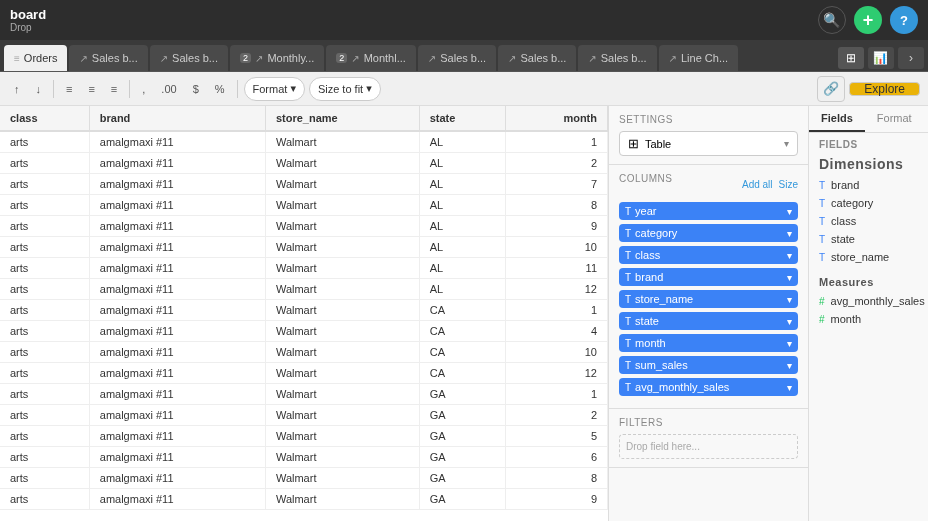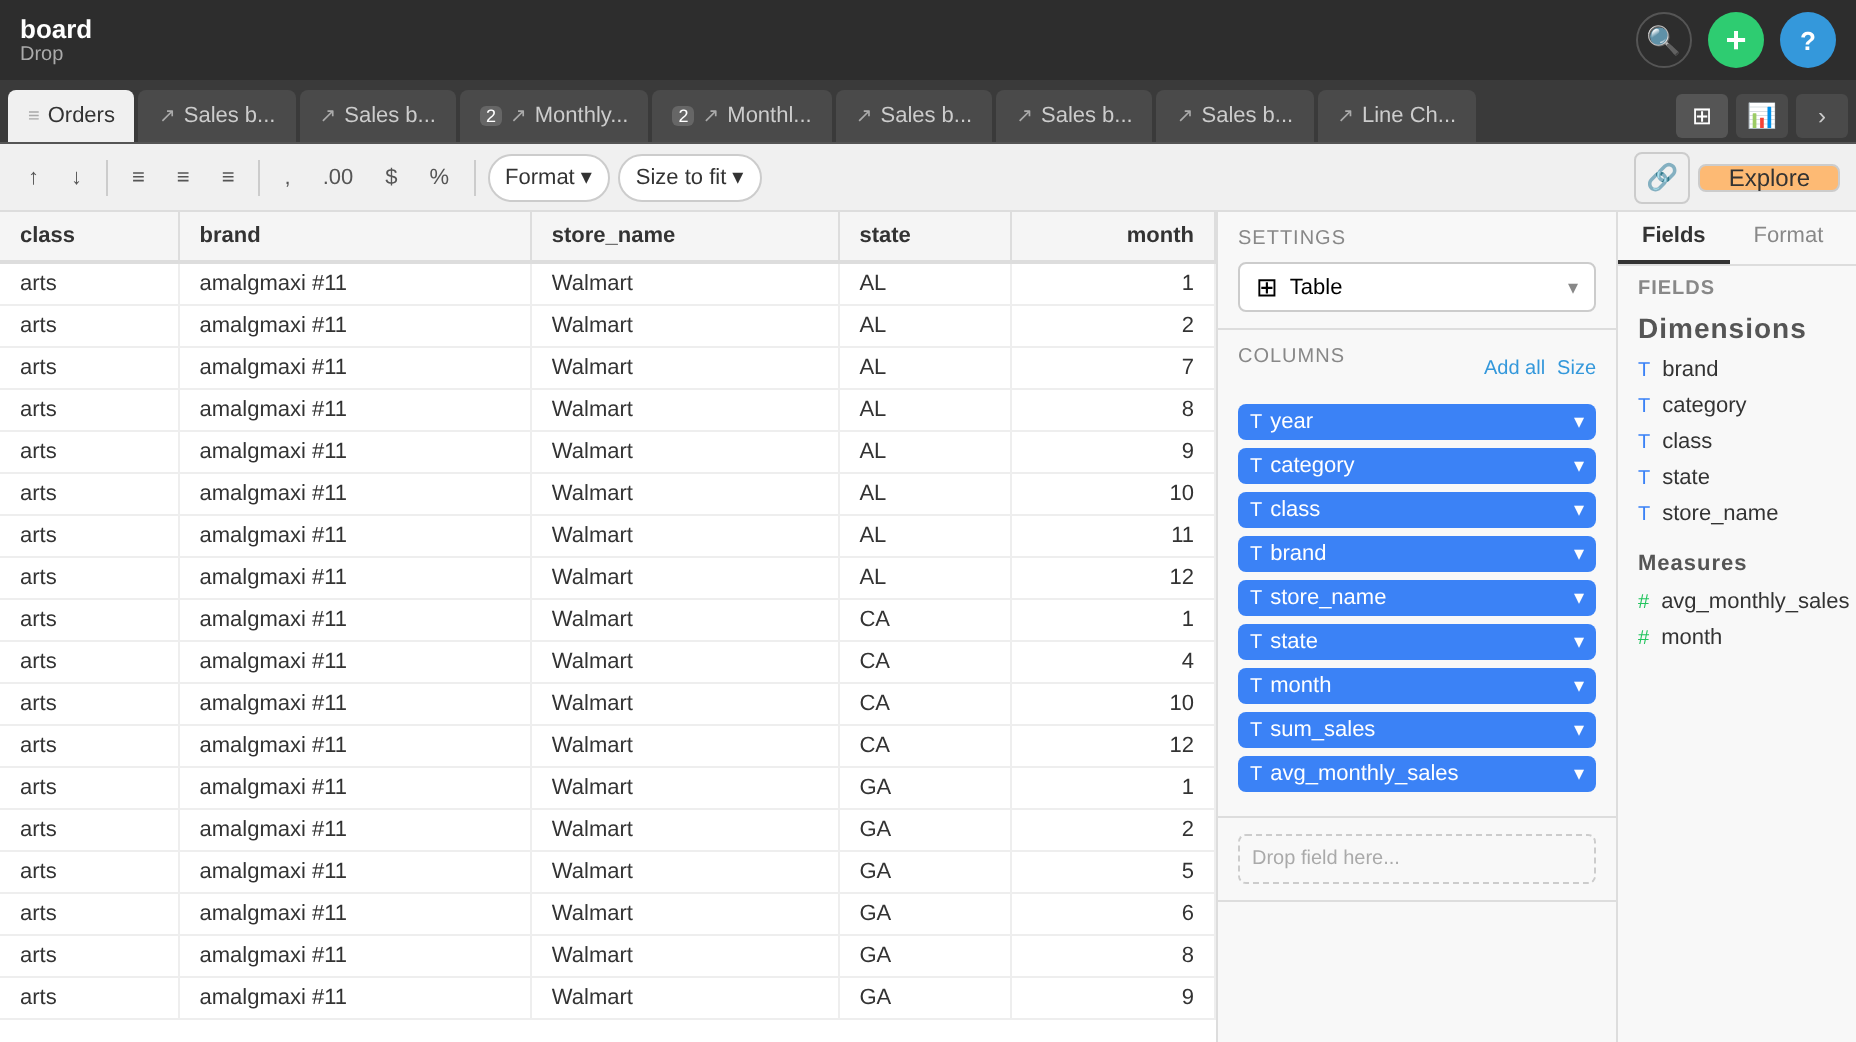--- a/index.html
+++ b/index.html
@@ -156,21 +156,21 @@
       display: flex;
       align-items: center;
       gap: 3px;
       font-size: 11px;
       color: #333;
     }
     .toolbar-spacer { flex: 1; }
     .explore-btn {
       height: 14px;
       padding: 0 14px;
-      background: #fdba74;
+      background: #eab308;
       border: 1px solid #ccc;
       border-radius: 4px;
       cursor: pointer;
       font-size: 12px;
       color: #333;
       display: flex;
       align-items: center;
       gap: 4px;
     }
     .link-icon-btn {
@@ -688,20 +688,21 @@
               </div>
               <div class="field-pill" style="background: rgb(59, 130, 246);">
                 <span class="fp-icon">T</span>
       <span>avg_monthly_sales</span>
       <span class="fp-chevron">▾</span>
               </div>
             </div>
         </div>
 
         <div class="panel-section">
+          <div class="panel-section-title">FILTERS</div>
           <div class="drop-zone">
             <span>Drop field here...</span>
           </div>
         </div>
       </div>
 
       <div class="settings-right">
         <div class="fields-panel-tabs">
           <div class="fields-tab active">Fields</div>
           <div class="fields-tab">Format</div>

